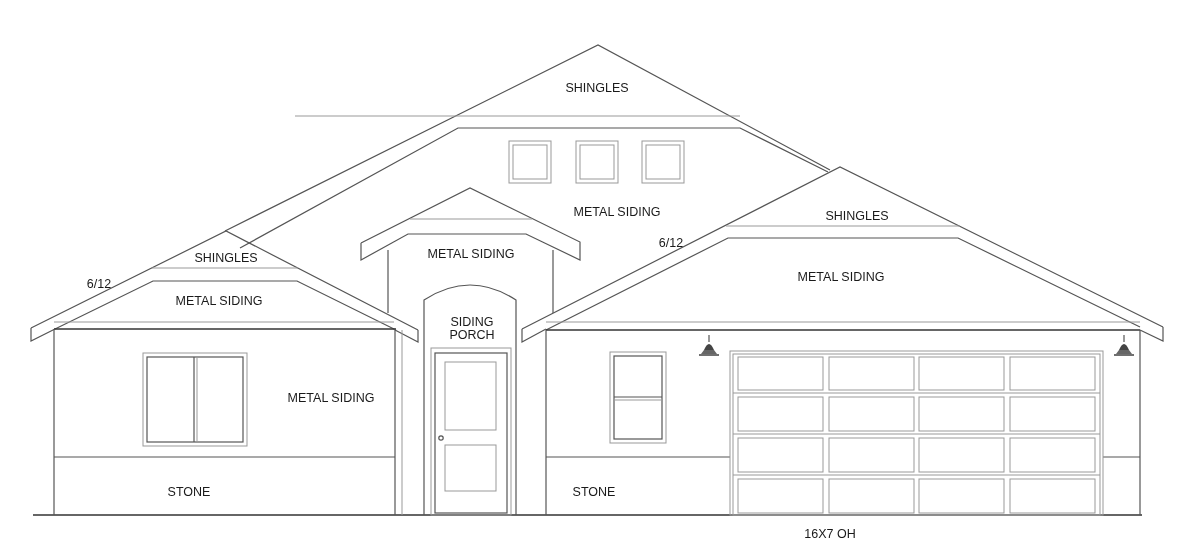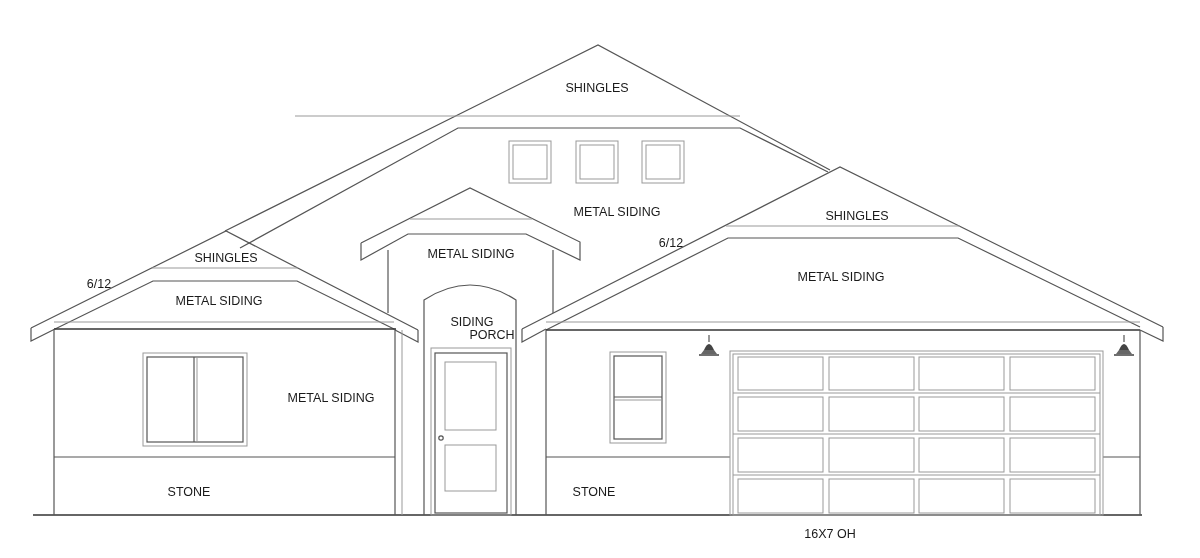--- a/index.html
+++ b/index.html
@@ -142,18 +142,18 @@
   <span class="lbl" style="left:597px;top:82px;">SHINGLES</span>
   <span class="lbl" style="left:617px;top:206px;">METAL SIDING</span>
   <span class="lbl" style="left:857px;top:210px;">SHINGLES</span>
   <span class="lbl" style="left:671px;top:237px;">6/12</span>
   <span class="lbl" style="left:471px;top:248px;">METAL SIDING</span>
   <span class="lbl" style="left:226px;top:252px;">SHINGLES</span>
   <span class="lbl" style="left:841px;top:271px;">METAL SIDING</span>
   <span class="lbl" style="left:99px;top:278px;">6/12</span>
   <span class="lbl" style="left:219px;top:295px;">METAL SIDING</span>
   <span class="lbl" style="left:472px;top:316px;">SIDING</span>
-  <span class="lbl" style="left:472px;top:329px;margin-left:20px;">PORCH</span>
+  <span class="lbl" style="left:472px;top:329px;">PORCH</span>
   <span class="lbl" style="left:331px;top:392px;">METAL SIDING</span>
   <span class="lbl" style="left:189px;top:486px;">STONE</span>
   <span class="lbl" style="left:594px;top:486px;">STONE</span>
   <span class="lbl" style="left:830px;top:528px;">16X7 OH</span>
 </div>
 
 </body></html>

